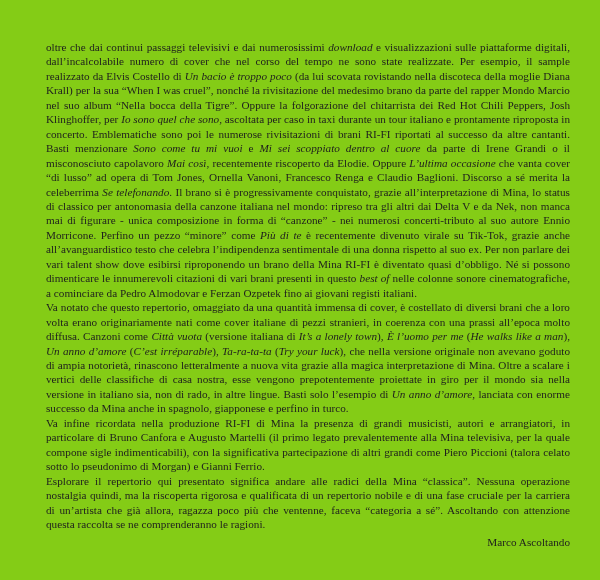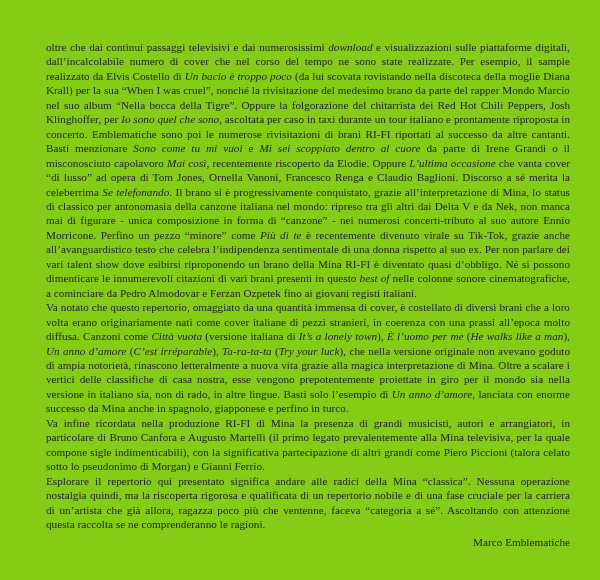--- a/index.html
+++ b/index.html
@@ -36,14 +36,14 @@
 </head>
 <body>
 
 <div class="page">
   <main class="text-block">
       <p><span>oltre che dai continui passaggi televisivi e dai numerosissimi </span><em>download</em><span> e visualizzazioni sulle piattaforme digitali, dall’incalcolabile numero di cover che nel corso del tempo ne sono state realizzate. Per esempio, il sample realizzato da Elvis Costello di </span><em>Un bacio è troppo poco</em><span> (da lui scovata rovistando nella discoteca della moglie Diana Krall) per la sua “When I was cruel”, nonché la rivisitazione del medesimo brano da parte del rapper Mondo Marcio nel suo album “Nella bocca della Tigre”. Oppure la folgorazione del chitarrista dei Red Hot Chili Peppers, Josh Klinghoffer, per </span><em>Io sono quel che sono</em><span>, ascoltata per caso in taxi durante un tour italiano e prontamente riproposta in concerto. Emblematiche sono poi le numerose rivisitazioni di brani RI-FI riportati al successo da altre cantanti. Basti menzionare </span><em>Sono come tu mi vuoi</em><span> e </span><em>Mi sei scoppiato dentro al cuore</em><span> da parte di Irene Grandi o il misconosciuto capolavoro </span><em>Mai così</em><span>, recentemente riscoperto da Elodie. Oppure </span><em>L’ultima occasione</em><span> che vanta cover “di lusso” ad opera di Tom Jones, Ornella Vanoni, Francesco Renga e Claudio Baglioni. Discorso a sé merita la celeberrima </span><em>Se telefonando</em><span>. Il brano si è progressivamente conquistato, grazie all’interpretazione di Mina, lo status di classico per antonomasia della canzone italiana nel mondo: ripreso tra gli altri dai Delta V e da Nek, non manca mai di figurare - unica composizione in forma di “canzone” - nei numerosi concerti-tributo al suo autore Ennio Morricone. Perfino un pezzo “minore” come </span><em>Più di te</em><span> è recentemente divenuto virale su Tik-Tok, grazie anche all’avanguardistico testo che celebra l’indipendenza sentimentale di una donna rispetto al suo ex. Per non parlare dei vari talent show dove esibirsi riproponendo un brano della Mina RI-FI è diventato quasi d’obbligo. Né si possono dimenticare le innumerevoli citazioni di vari brani presenti in questo </span><em>best of</em><span> nelle colonne sonore cinematografiche, a cominciare da Pedro Almodovar e Ferzan Ozpetek fino ai giovani registi italiani.</span></p>
       <p><span>Va notato che questo repertorio, omaggiato da una quantità immensa di cover, è costellato di diversi brani che a loro volta erano originariamente nati come cover italiane di pezzi stranieri, in coerenza con una prassi all’epoca molto diffusa. Canzoni come </span><em>Città vuota</em><span> (versione italiana di </span><em>It’s a lonely town</em><span>), </span><em>È l’uomo per me</em><span> (</span><em>He walks like a man</em><span>), </span><em>Un anno d’amore</em><span> (</span><em>C’est irréparable</em><span>), </span><em>Ta-ra-ta-ta</em><span> (</span><em>Try your luck</em><span>), che nella versione originale non avevano goduto di ampia notorietà, rinascono letteralmente a nuova vita grazie alla magica interpretazione di Mina. Oltre a scalare i vertici delle classifiche di casa nostra, esse vengono prepotentemente proiettate in giro per il mondo sia nella versione in italiano sia, non di rado, in altre lingue. Basti solo l’esempio di </span><em>Un anno d’amore</em><span>, lanciata con enorme successo da Mina anche in spagnolo, giapponese e perfino in turco.</span></p>
       <p><span>Va infine ricordata nella produzione RI-FI di Mina la presenza di grandi musicisti, autori e arrangiatori, in particolare di Bruno Canfora e Augusto Martelli (il primo legato prevalentemente alla Mina televisiva, per la quale compone sigle indimenticabili), con la significativa partecipazione di altri grandi come Piero Piccioni (talora celato sotto lo pseudonimo di Morgan) e Gianni Ferrio.</span></p>
       <p><span>Esplorare il repertorio qui presentato significa andare alle radici della Mina “classica”. Nessuna operazione nostalgia quindi, ma la riscoperta rigorosa e qualificata di un repertorio nobile e di una fase cruciale per la carriera di un’artista che già allora, ragazza poco più che ventenne, faceva “categoria a sé”. Ascoltando con attenzione questa raccolta se ne comprenderanno le ragioni.</span></p>
     </main>
-  <p class="signature">Marco Emblematiche</p>
+  <p class="signature">Marco Ascoltando</p>
 </div>
 
 </body></html>

